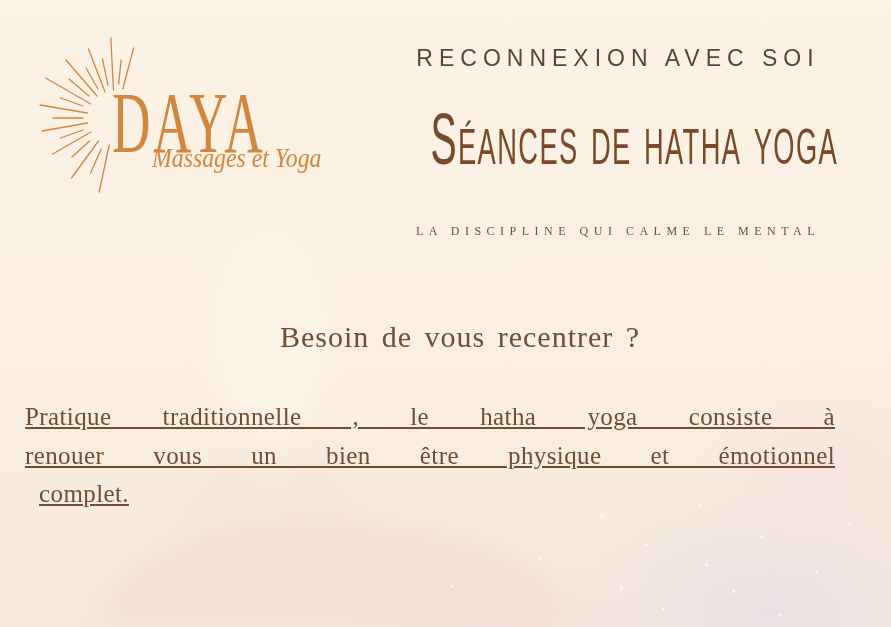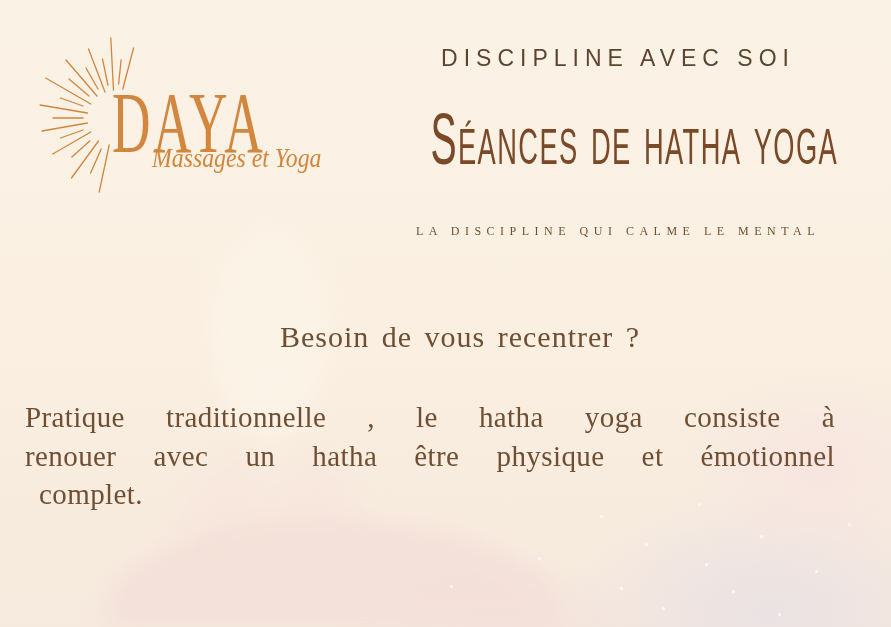--- a/index.html
+++ b/index.html
@@ -66,22 +66,22 @@
     letter-spacing:5.5px;color:var(--ink-sub);white-space:nowrap;font-weight:500;
   }
   
   .question{
     position:absolute;left:30px;top:320px;width:860px;text-align:center;
     font-family:"Liberation Serif",serif;font-size:30px;color:var(--ink-body);
     letter-spacing:1px;word-spacing:4px;
   }
   .paragraph{
     position:absolute;left:25px;right:56px;top:398px;
-    font-family:"Liberation Serif",serif;font-size:29px;line-height:38.6px;
-    color:var(--ink-body);letter-spacing:.4px;
+    font-family:"Liberation Serif",serif;font-size:25px;line-height:38.6px;
+    color:var(--ink-body);letter-spacing:.4px;text-decoration:underline;
   }
   .pline{text-align:justify;text-align-last:justify;}
   .pline.plain{text-align:left;text-align-last:auto;margin-left:14px;}
 </style>
 </head>
 <body>
 
 <div class="page">
 
   <svg class="silhouette" width="470" height="411" viewBox="0 0 470 411" aria-hidden="true">
@@ -110,26 +110,26 @@
     <line x1="72.8" y1="106" x2="34.7" y2="128"></line>
     <line x1="71.7" y1="115" x2="53.9" y2="131"></line>
     <line x1="80.5" y1="115" x2="53.5" y2="152"></line>
     <line x1="83.2" y1="123" x2="72.6" y2="147"></line>
     <line x1="91.2" y1="119" x2="81.2" y2="166"></line>
   </svg>
   <div class="brand-name">DAYA</div>
   <div class="brand-tagline">Massages et Yoga</div>
 
   <div class="header-right">
-    <div class="kicker">DISCIPLINE AVEC SOI</div>
+    <div class="kicker">RECONNEXION AVEC SOI</div>
     <div class="main-title">Séances de hatha yoga</div>
     <div class="subtitle">LA DISCIPLINE QUI CALME LE MENTAL</div>
   </div>
 
   <div class="question">Besoin de vous recentrer ?</div>
 
   <div class="paragraph">
     <div class="pline">Pratique traditionnelle , le hatha yoga consiste à</div>
-    <div class="pline">renouer avec un hatha être physique et émotionnel</div>
+    <div class="pline">renouer vous un bien être physique et émotionnel</div>
     <div class="pline plain">complet.</div>
   </div>
 
 </div>
 
 </body></html>

